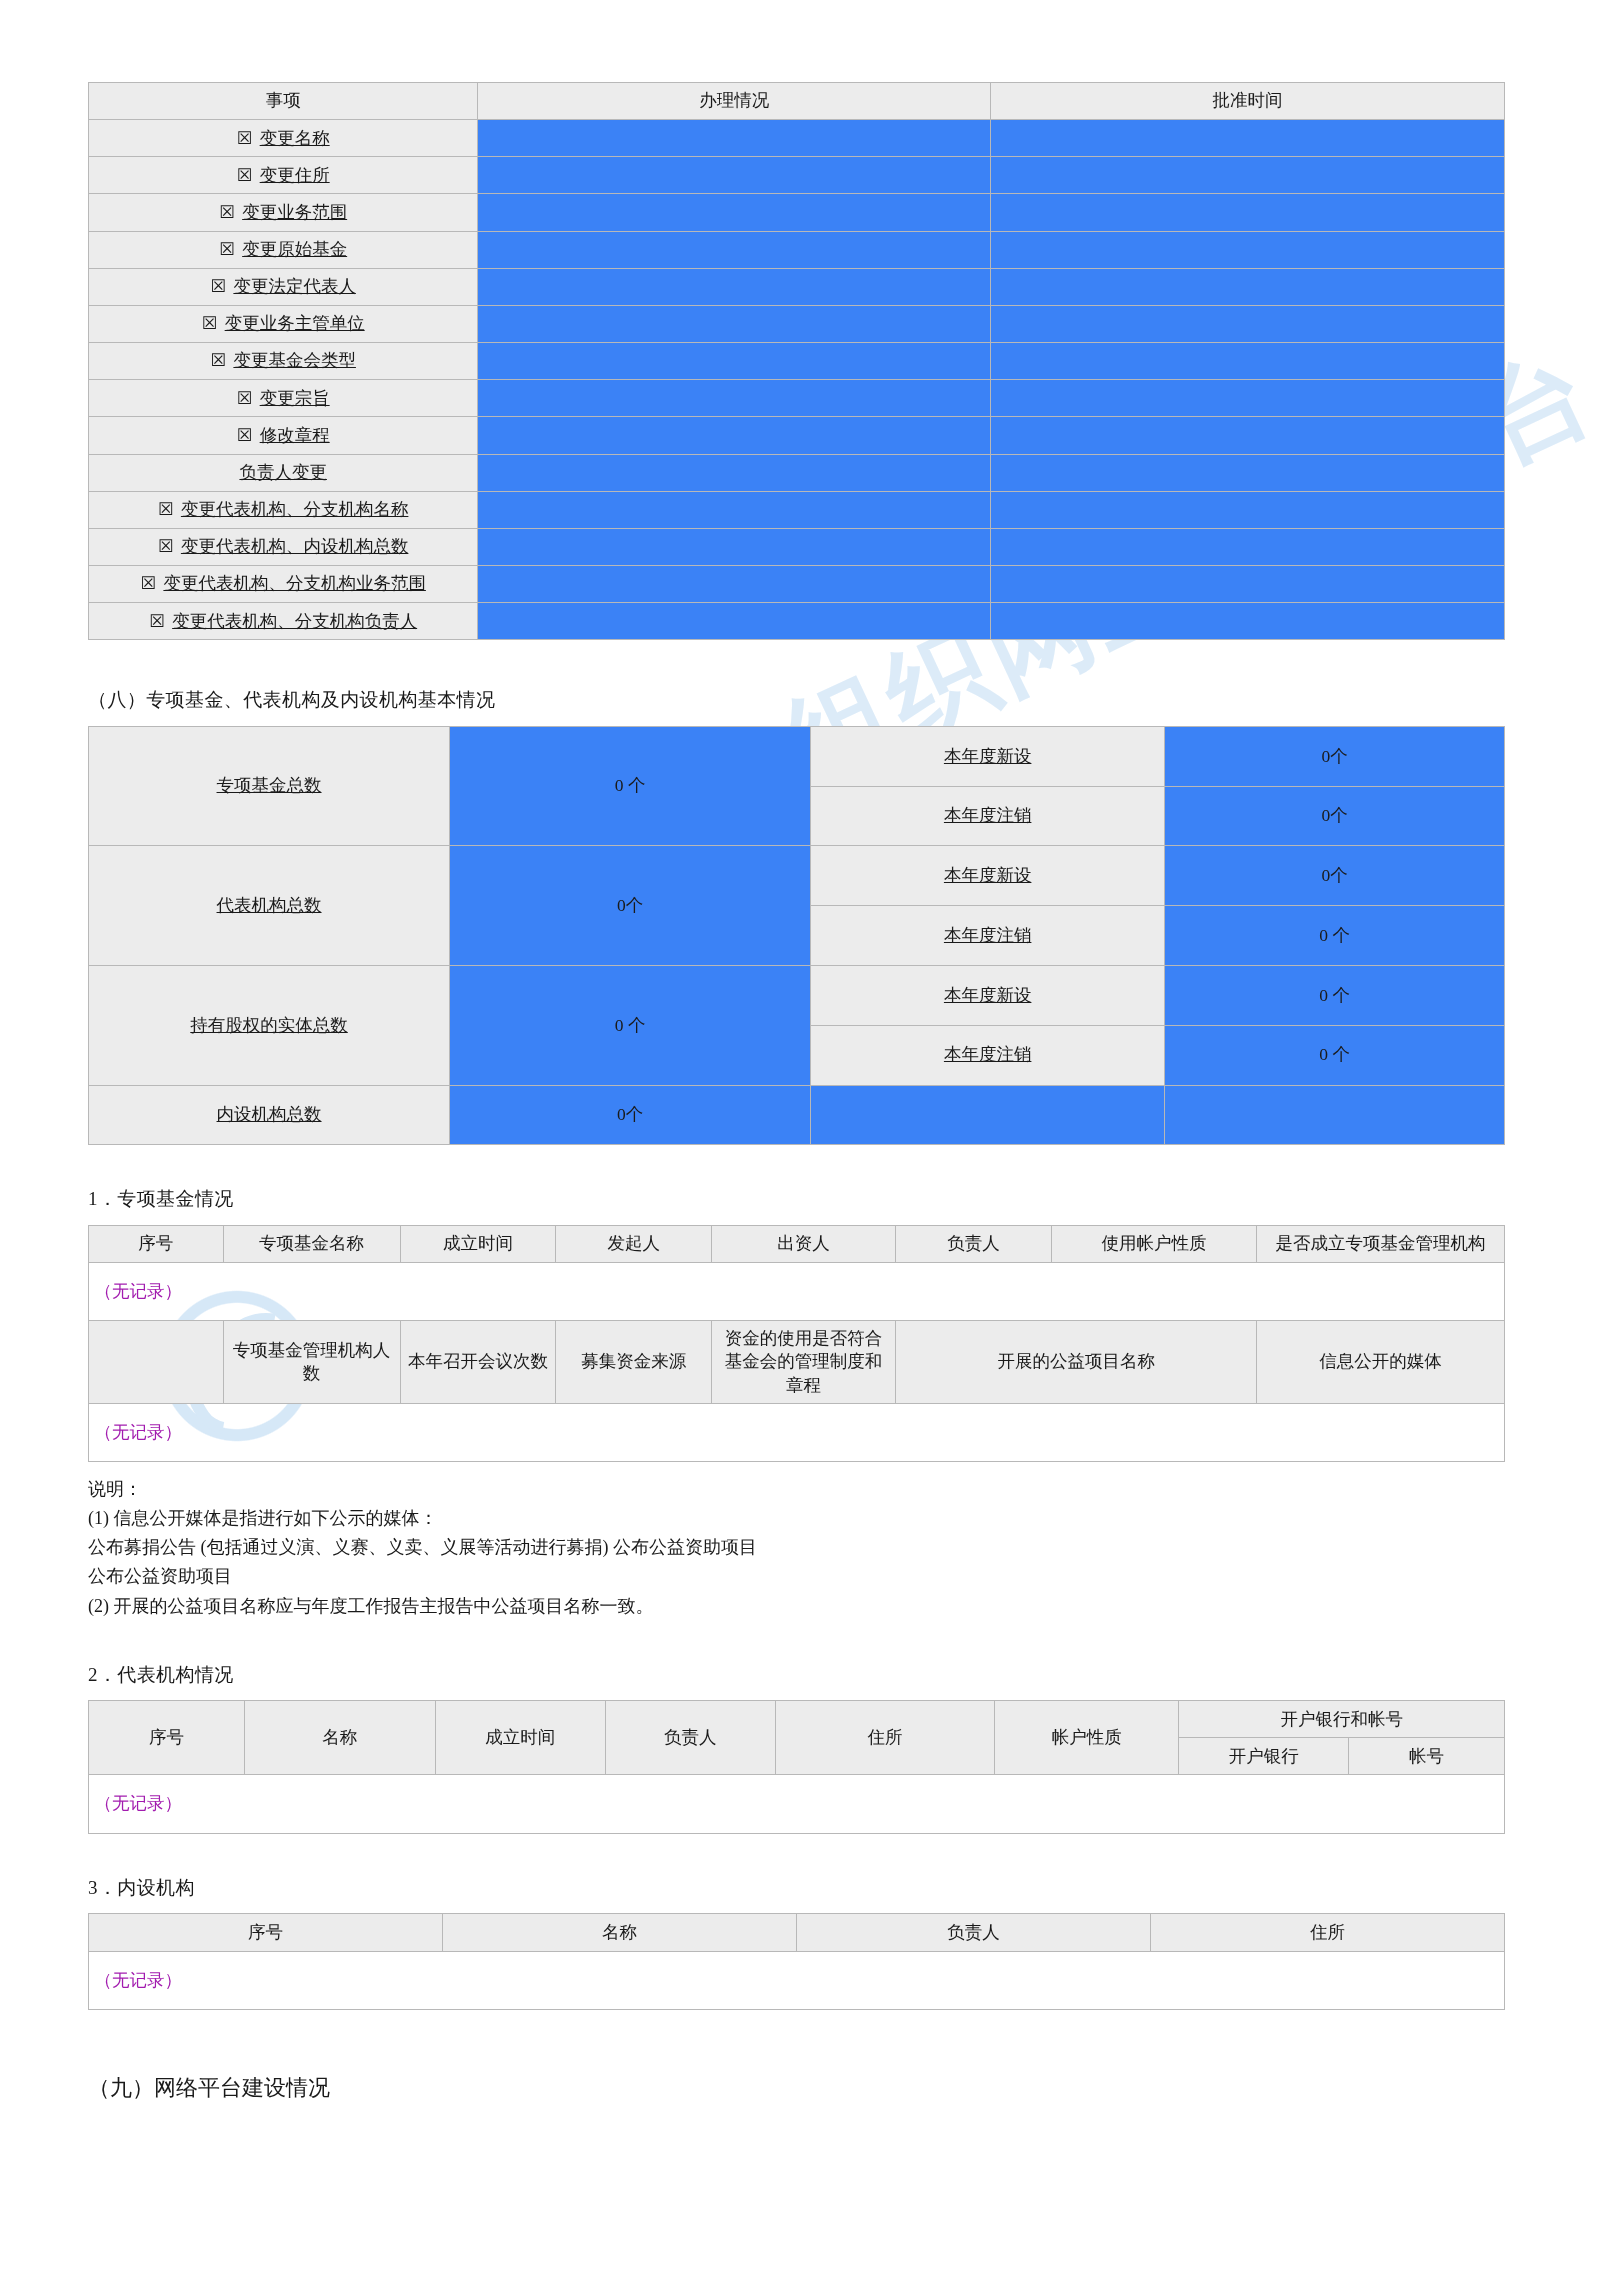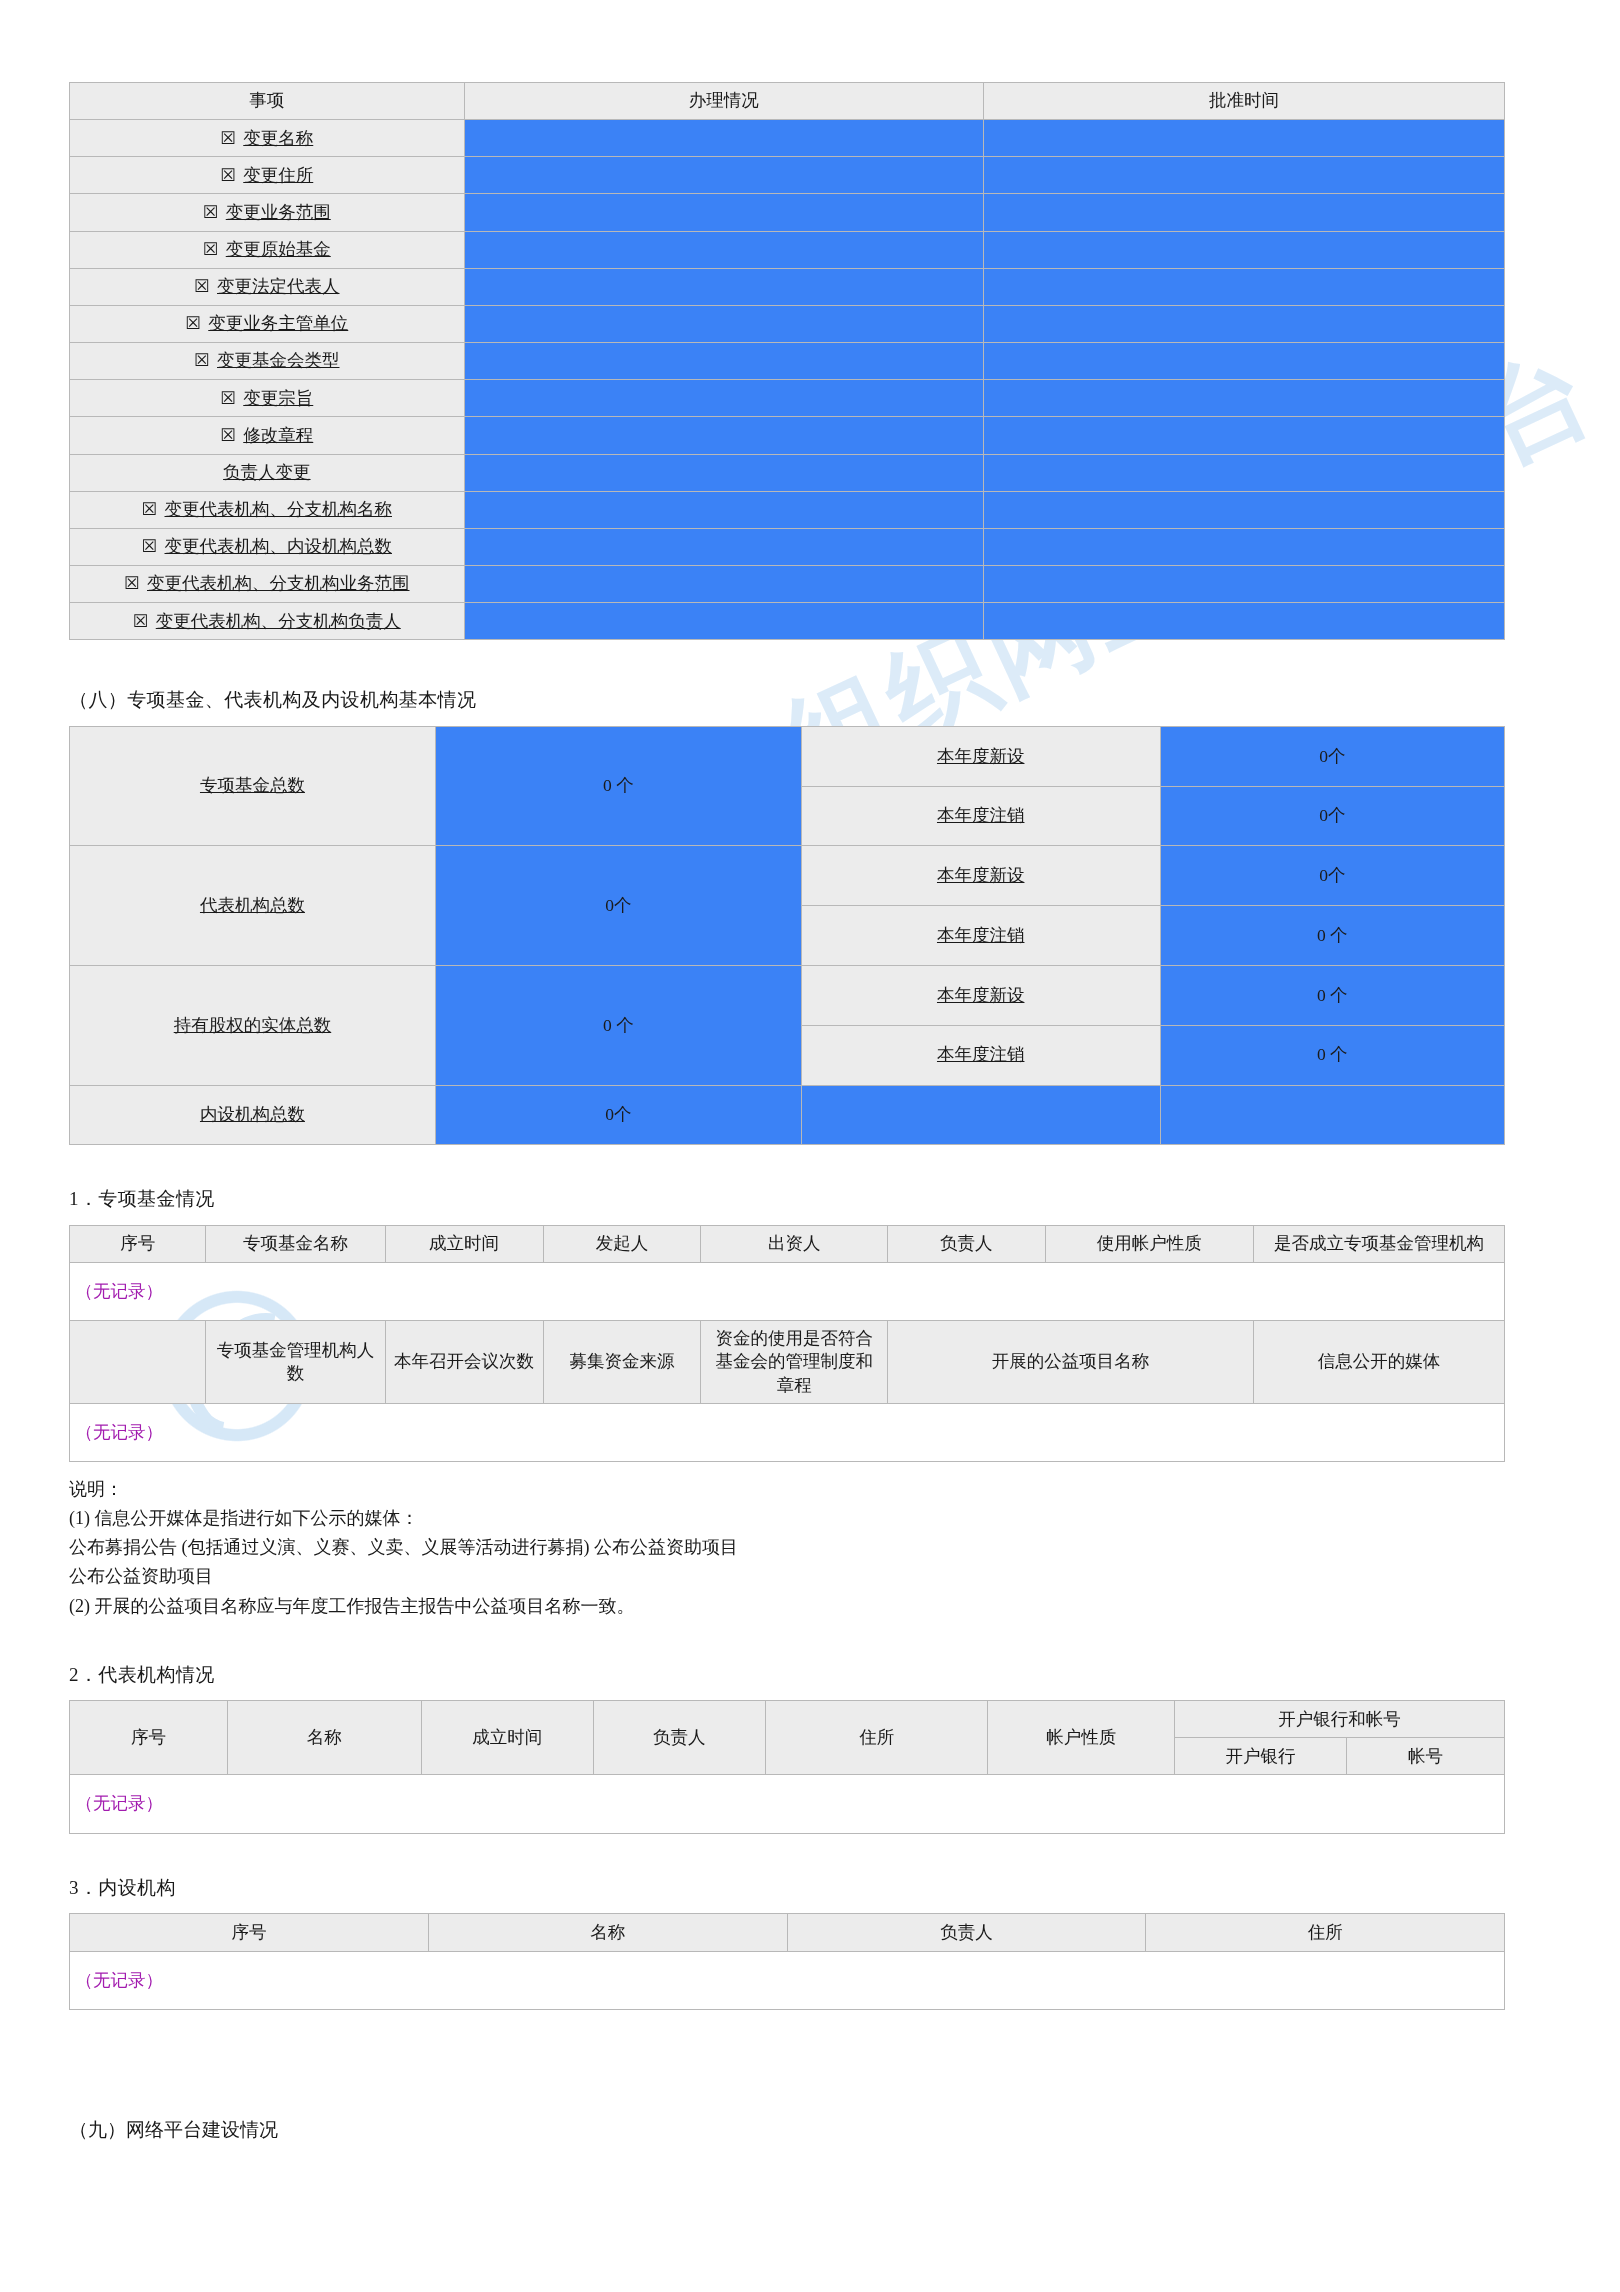--- a/index.html
+++ b/index.html
@@ -15,21 +15,21 @@
     position: relative;
     width: 1620px;
     min-height: 2293px;
     margin: 0 auto;
     background: #ffffff;
     overflow: hidden;
   }
   .content {
     position: relative;
     z-index: 3;
-    padding: 82px 115px 0 69px;
+    padding: 82px 115px 0 88px;
   }
 
   
   .watermark {
     position: absolute;
     z-index: 1;
     pointer-events: none;
     user-select: none;
   }
   .wm-text {
@@ -97,22 +97,22 @@
     letter-spacing: 0.4px;
   }
   .sec-title.num { margin-top: 41px; }
   .note {
     font-size: 18px;
     line-height: 1.62;
     margin: 12.5px 0 0 0;
   }
   .note div { white-space: pre-wrap; font-family: Liberation Serif, serif; }
   .tail {
-    font-size: 19px;
-    margin-top: 107px;
+    font-size: 22px;
+    margin-top: 63px;
   }
   .cb { display: inline-block; margin-right: 7.2px; }
   .h54 td { height: 48px; }
   .wrap-cell { line-height: 1.35; }
 </style>
 </head>
 <body>
 
 <div class="page">
 

